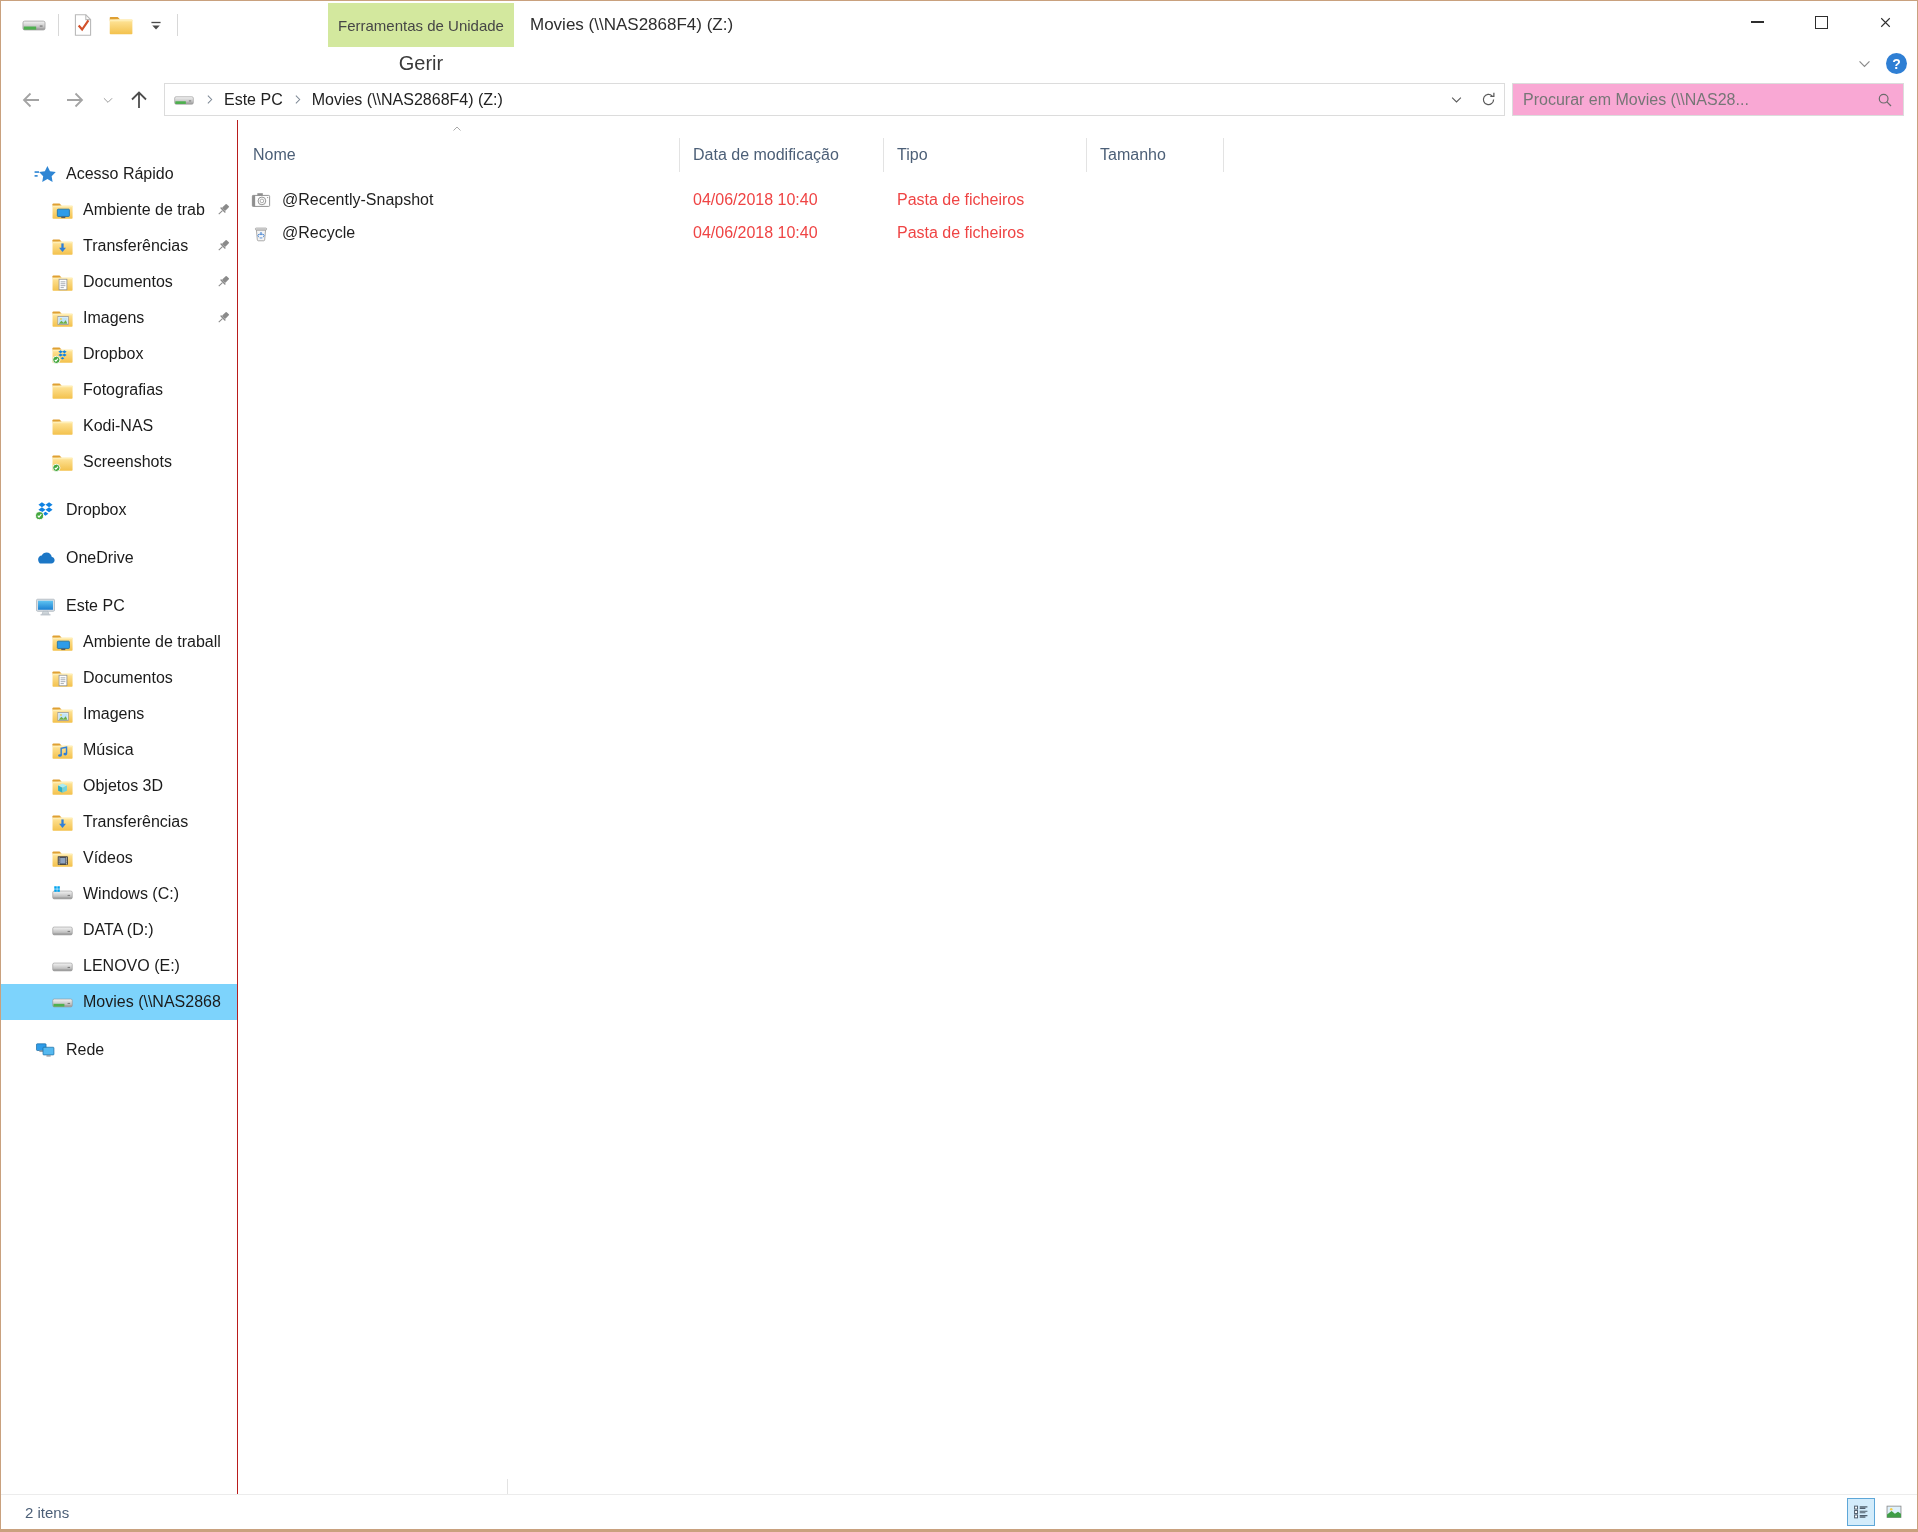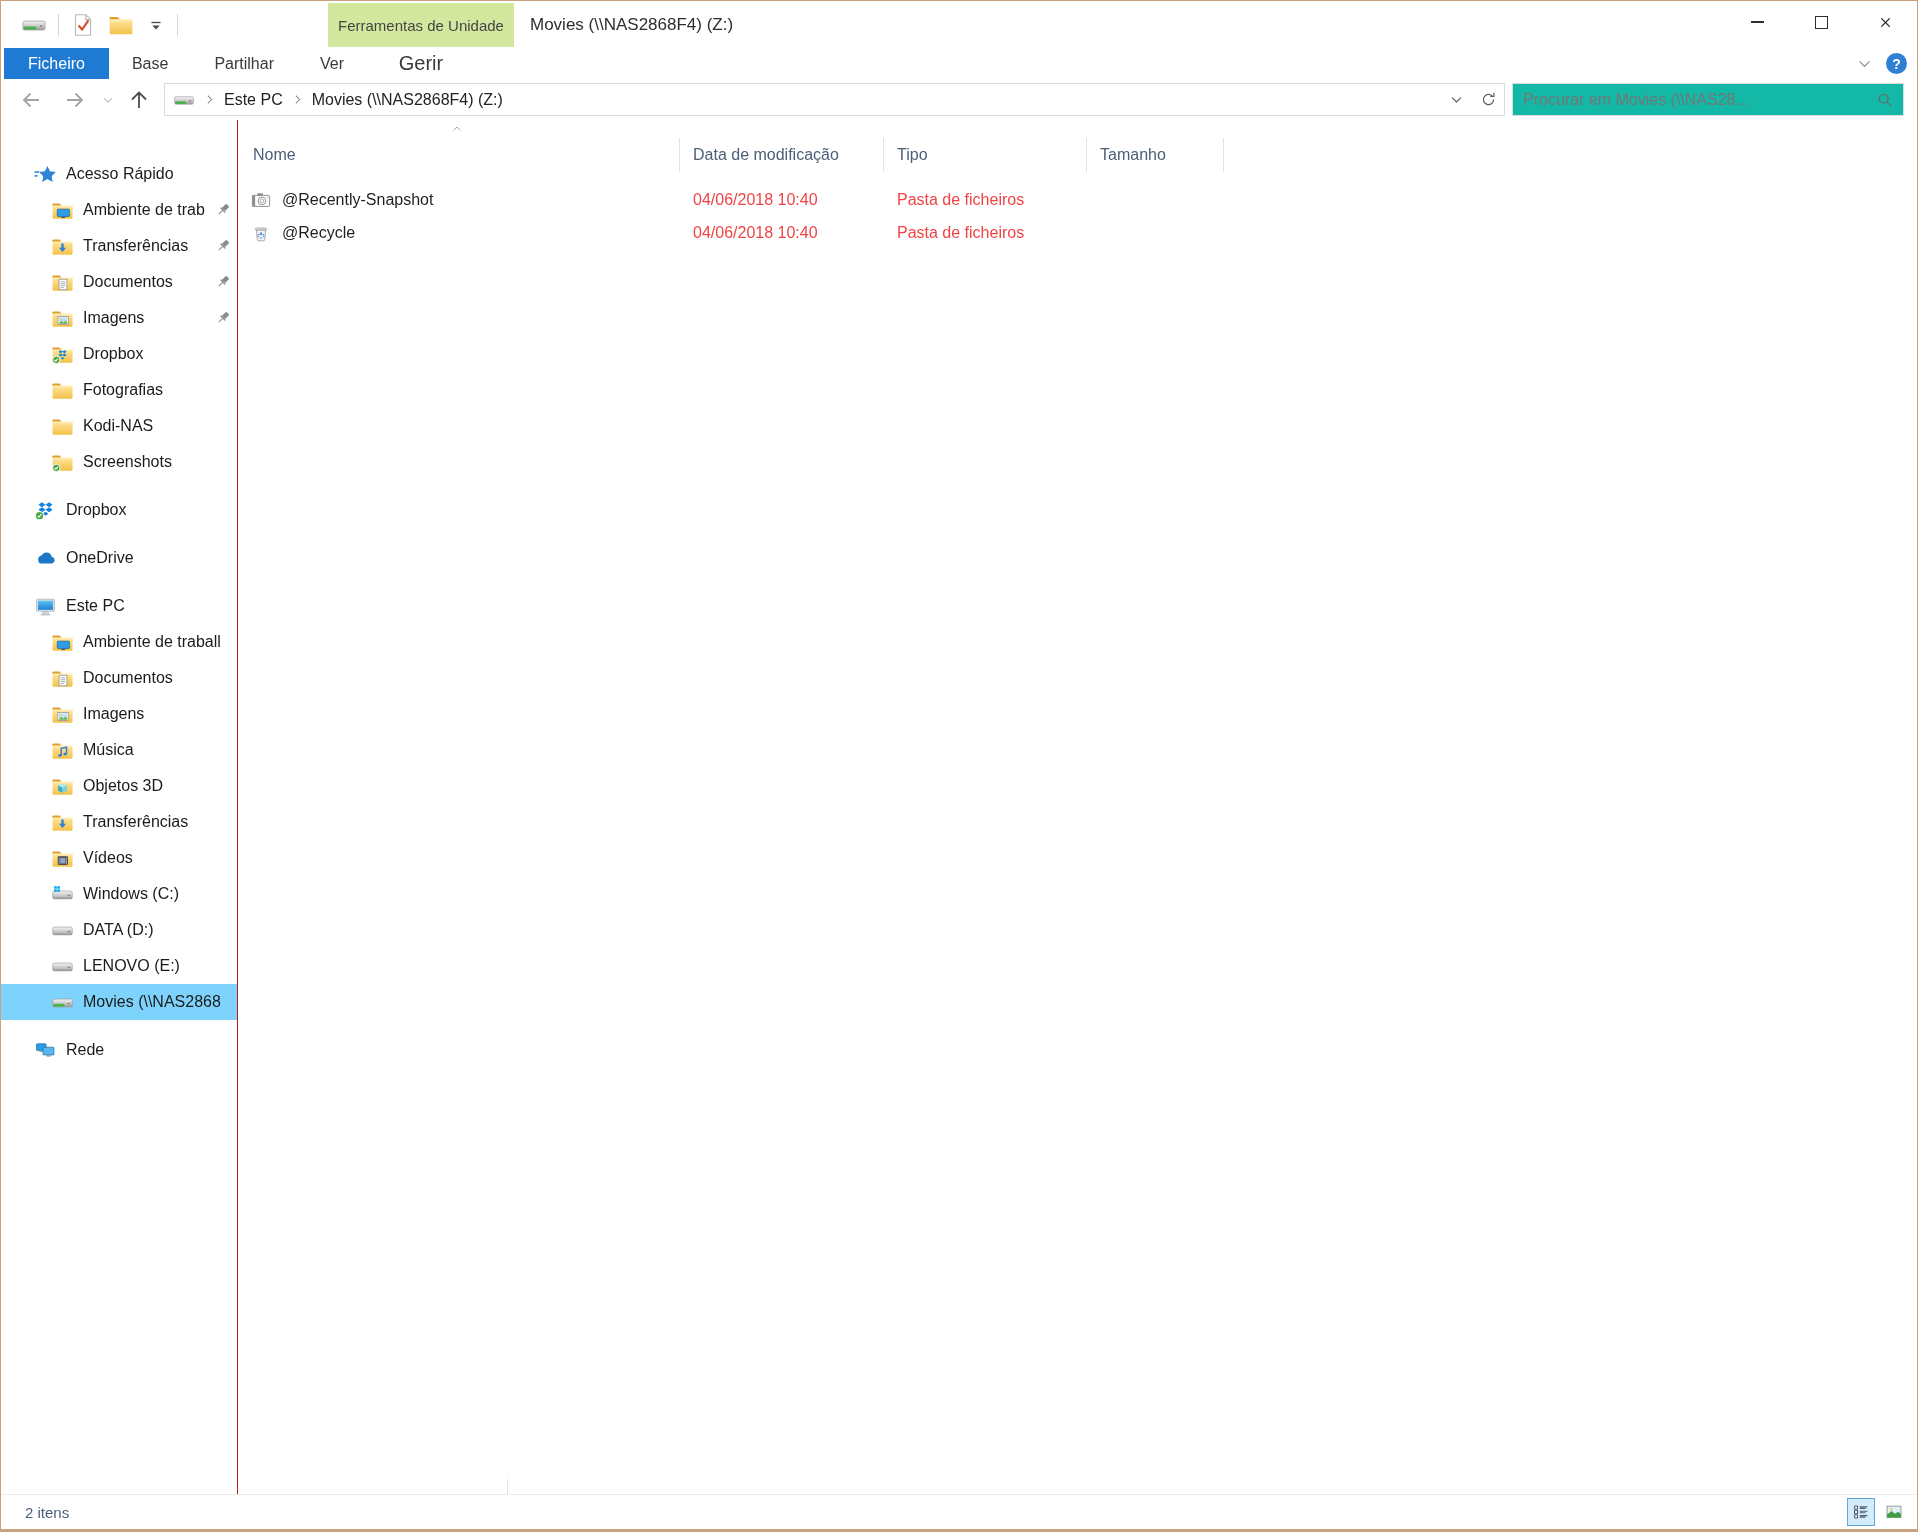--- a/index.html
+++ b/index.html
@@ -39,21 +39,21 @@
   .addr{position:absolute;left:163px;top:4px;width:1341px;height:33px;border:1px solid #dcdcdc;
         background:#fff;display:flex;align-items:center;box-sizing:border-box;}
   .addr .crumb-ic{width:22px;height:22px;margin-left:8px;}
   .crumb-sep{width:13px;height:13px;color:#7d8894;margin:0 8px;flex:0 0 auto;}
   .crumb{font-size:16px;color:#222;white-space:nowrap;}
   .addr-spacer{flex:1;}
   .addr-btn{width:32px;height:31px;display:flex;align-items:center;justify-content:center;color:#5a5a5a;}
   .addr-btn svg{width:15px;height:15px;}
   .addr-refresh svg{width:17px;height:17px;}
   .search{position:absolute;left:1511px;top:4px;width:392px;height:33px;border:1px solid #dcdcdc;
-          background:#14b8a6;display:flex;align-items:center;box-sizing:border-box;}
+          background:#f9a8d4;display:flex;align-items:center;box-sizing:border-box;}
   .search-input{flex:1;border:none;outline:none;font-size:16px;color:#333;padding:0 4px 0 10px;
                 font-family:inherit;background:transparent;}
   .search-input::placeholder{color:#767676;opacity:1;}
   .search-ic{width:18px;height:18px;margin-right:9px;color:#6b6b6b;flex:0 0 auto;}
 
   
   .body{position:absolute;left:0;top:119px;right:0;bottom:34px;background:#fff;}
   .sidebar{position:absolute;left:0;top:0;width:237px;height:100%;box-sizing:border-box;
            border-right:1px solid #b91c1c;padding-top:36px;overflow:hidden;}
   .side-item{height:36px;display:flex;align-items:center;white-space:nowrap;font-size:16px;
@@ -356,26 +356,20 @@
           <div class="glyph-max"></div>
         </div>
       <div class="win-btn">
           <svg width="17" height="17" viewBox="0 0 24 24">
             <use href="#sym-close"></use>
           </svg>
         </div>
     </div>
   </div>
 
-  <div class="tabrow">
-    <div class="tab tab-file">Ficheiro</div>
-    <div class="tab">Base</div>
-    <div class="tab">Partilhar</div>
-    <div class="tab">Ver</div>
-  </div>
   <div class="tab-gerir">Gerir</div>
   <div class="ribbon-right">
     <svg class="collapse-chev" viewBox="0 0 24 24">
         <use href="#sym-chev-down"></use>
       </svg>
     <div class="help-btn">
         <span>?</span>
       </div>
   </div>
 

